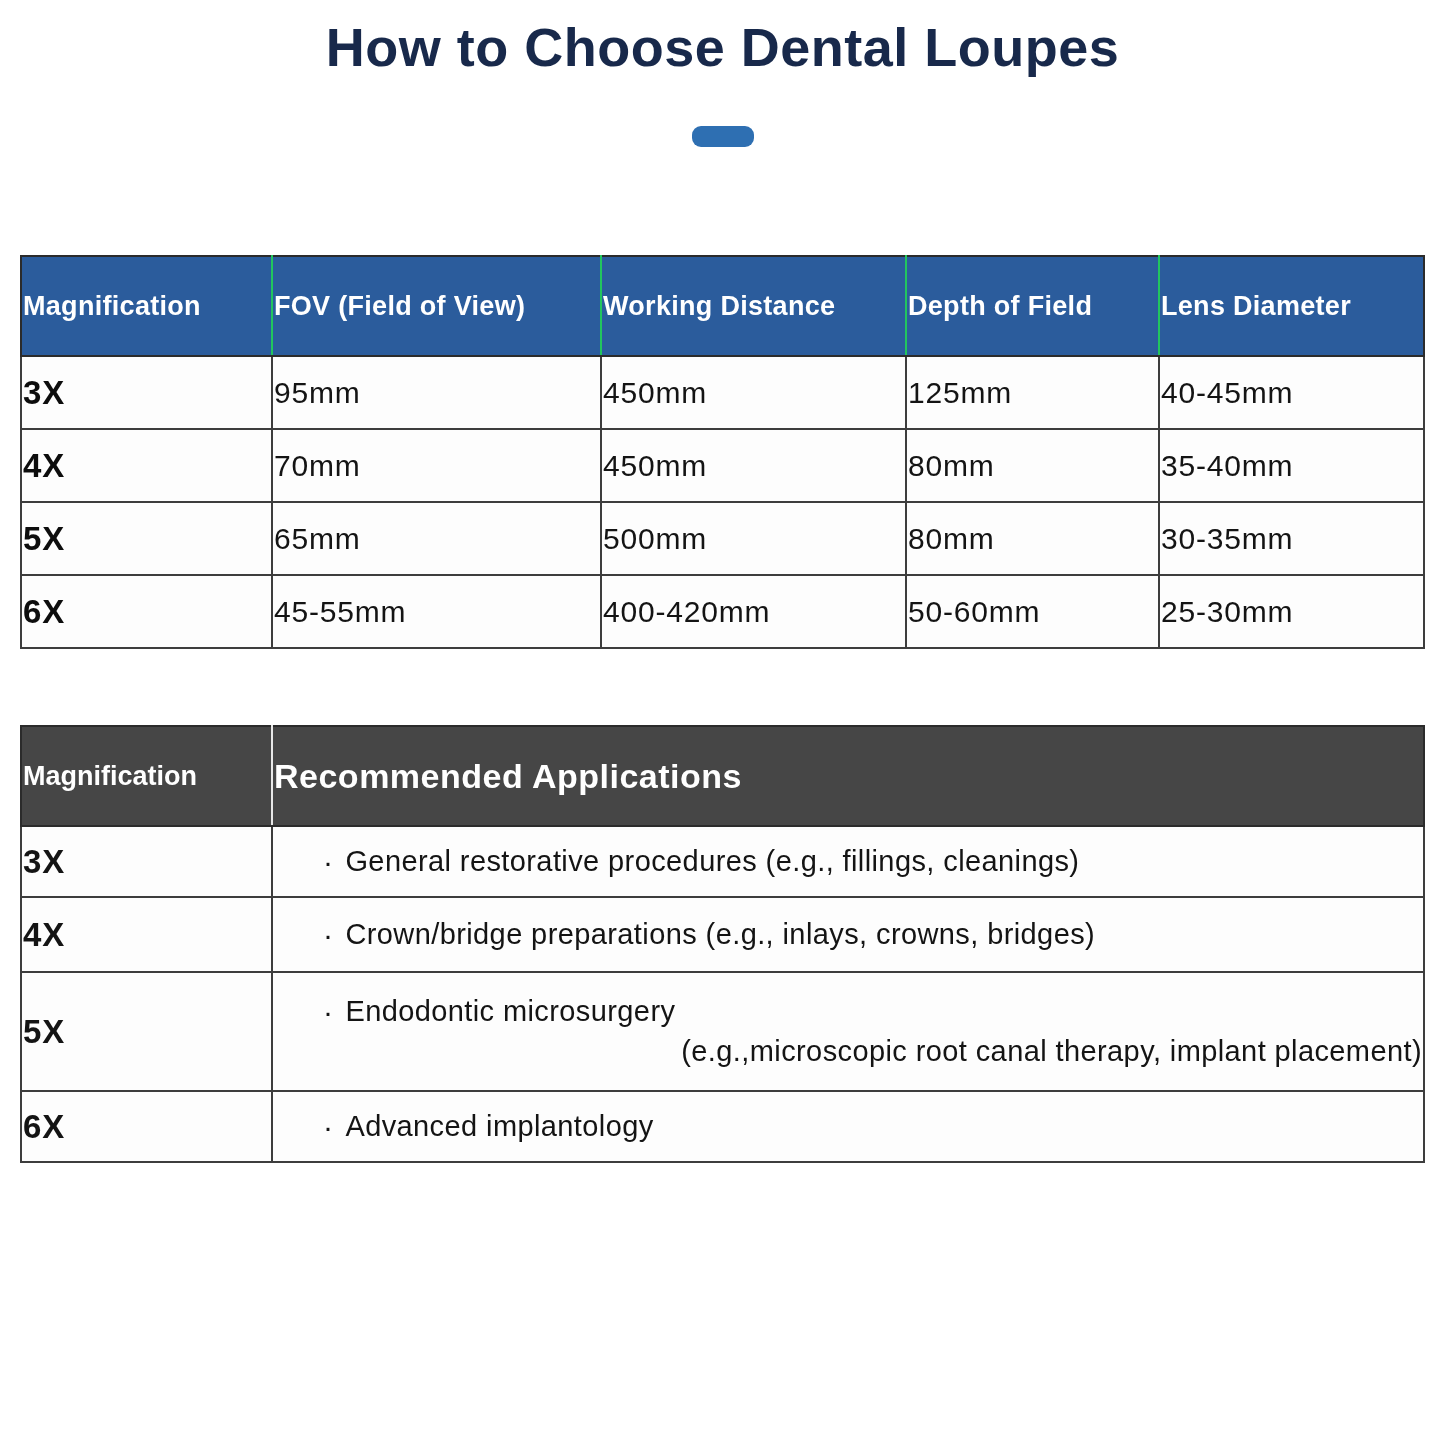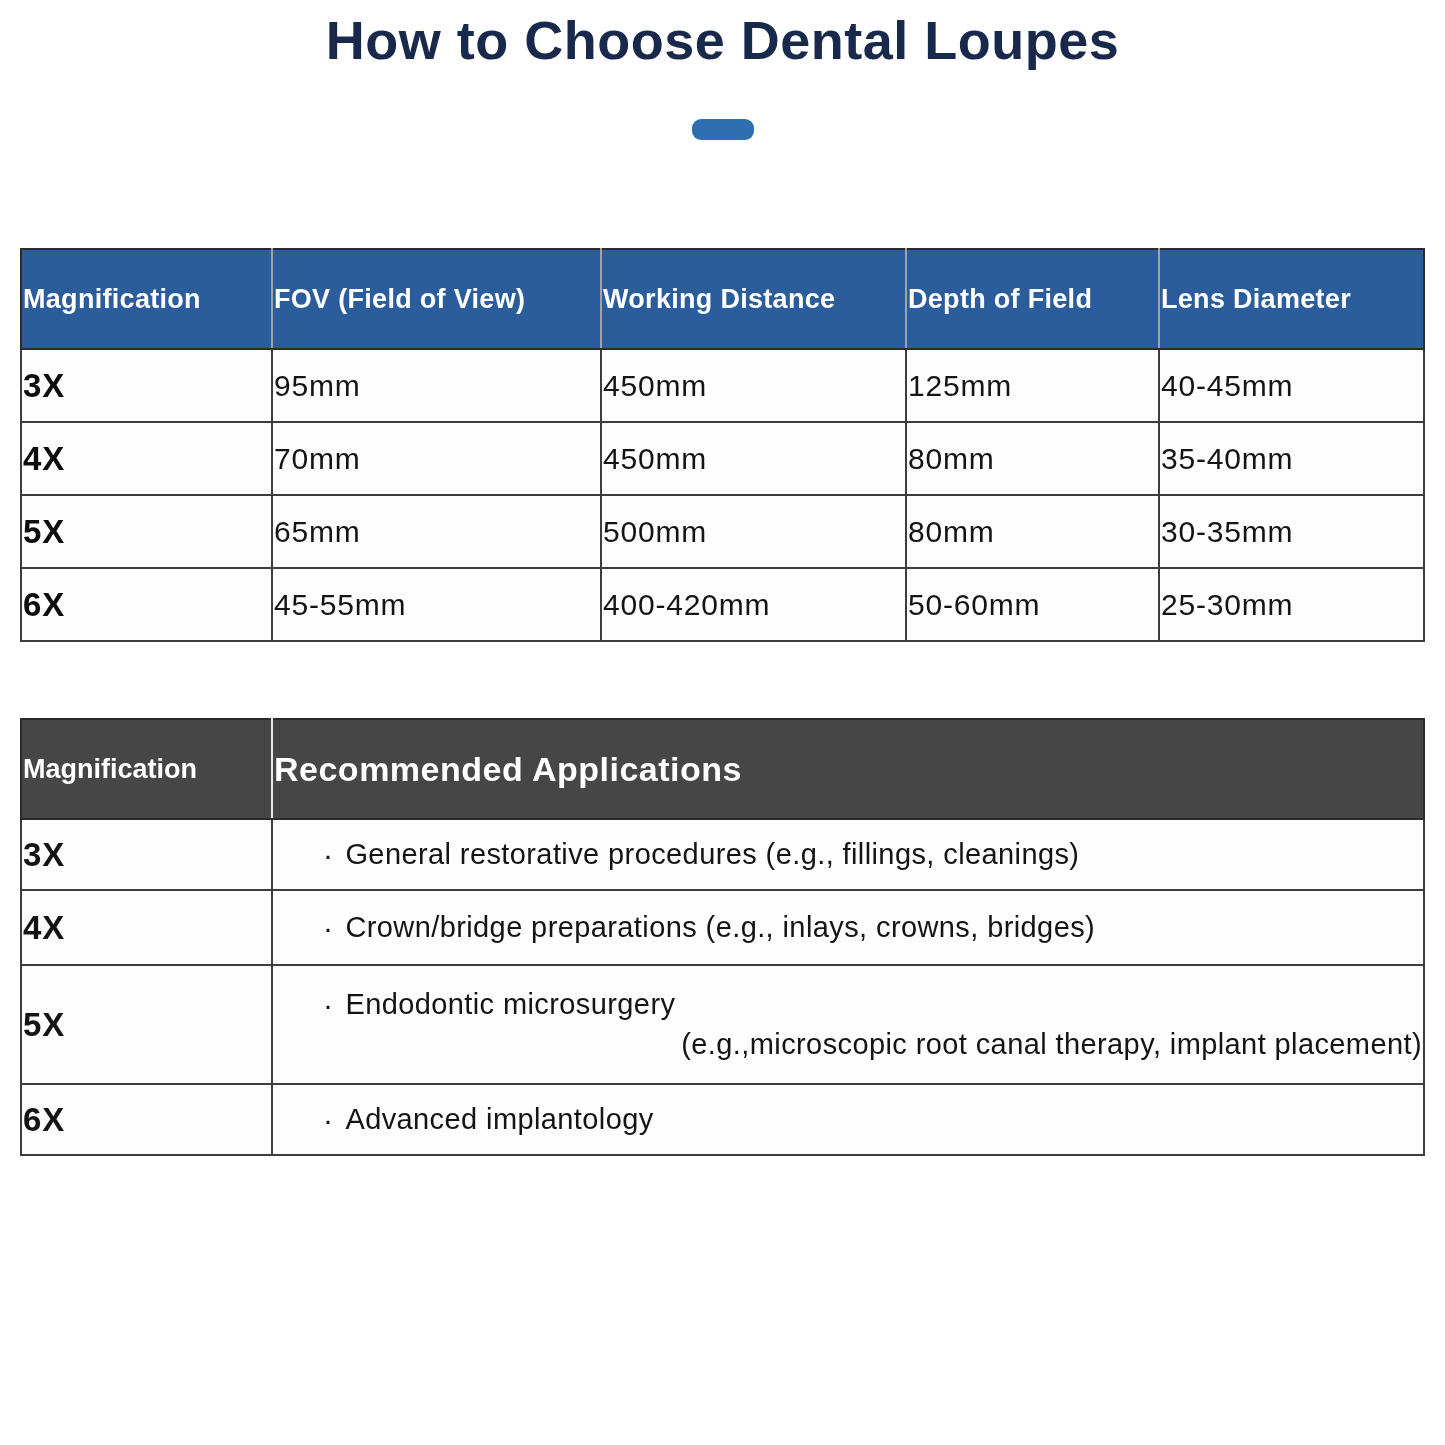--- a/index.html
+++ b/index.html
@@ -12,21 +12,21 @@
     --body-text:#141414;
   }
   *{box-sizing:border-box;}
   html,body{margin:0;padding:0;}
   body{
     width:1445px;height:1445px;background:#ffffff;
     font-family:"Liberation Sans", sans-serif;
     overflow:hidden;
   }
   .title{
-    margin:9px;
+    margin:16px;
     text-align:center;
     font-size:54px;font-weight:700;letter-spacing:0.5px;
     color:var(--title-color);
   }
   .dash{
     width:62px;height:21px;border-radius:9px;
     background:var(--accent-blue);
     margin:48px auto 0 auto;
   }
   table{
@@ -35,21 +35,21 @@
     border:2px solid var(--border-dark);
   }
   .spec-table{margin-top:108px;}
   .apps-table{margin-top:76px;}
   th,td{vertical-align:middle;text-align:left;overflow:hidden;}
   
   .spec-table th{
     height:100px;
     background:var(--table1-header-bg);
     color:#ffffff;font-size:27px;font-weight:700;letter-spacing:0.3px;
-    border-left:2px solid #a3a3a3;
+    border-left:2px solid #22c55e;
     border-bottom:2px solid var(--border-dark);
   }
   .spec-table th:first-child{border-left:none;}
   .spec-table td{
     height:73px;
     border:2px solid var(--border-inner);
     font-size:30px;color:var(--body-text);letter-spacing:0.8px;
     background:#fdfdfd;
   }
   td.mag{font-weight:700;font-size:33px;letter-spacing:1px;color:#0d0d0d;margin-left:41px;}

